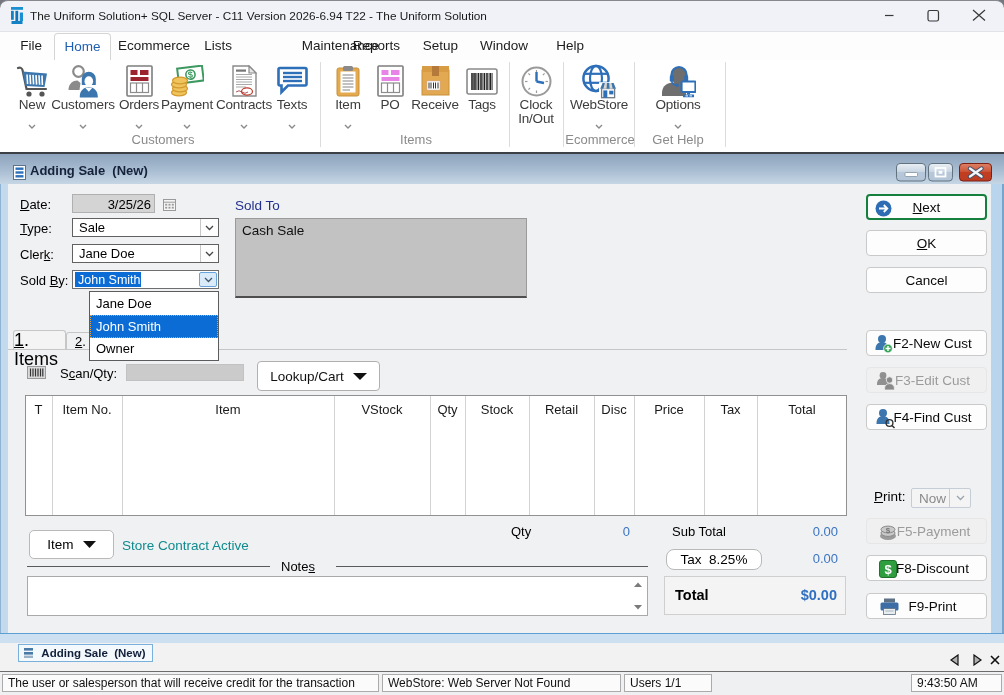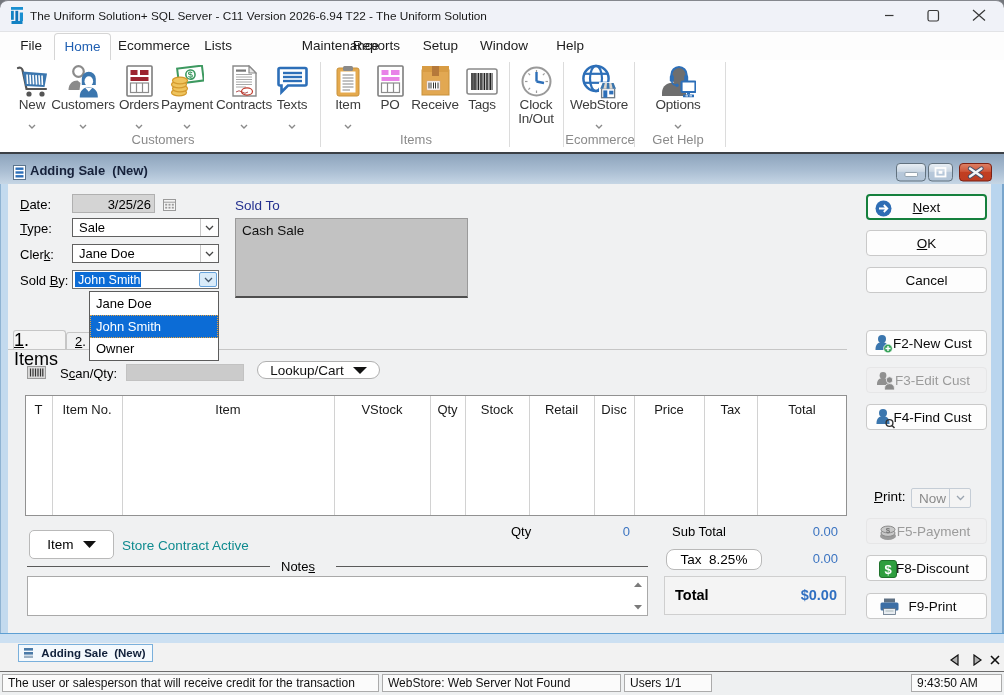--- a/index.html
+++ b/index.html
@@ -476,42 +476,42 @@
         </div>
     </div>
 
     <div class="abs" style="left:89px;top:291px;width:130px;height:70px;background:#fff;border:1px solid #5c5c5c;z-index:30;">
       <div style="height:23px;line-height:23px;padding-left:6px;font-size:13px;color:#000;">Jane Doe</div>
       <div style="height:23px;line-height:21px;padding-left:5px;font-size:13px;color:#fff;background:#0c6cd6;border:1px dotted #e8a33d;">John Smith</div>
       <div style="height:22px;line-height:22px;padding-left:6px;font-size:13px;color:#000;">Owner</div>
     </div>
 
     <div class="lbl" style="left:235px;top:198px;color:#23308f;font-size:13.5px;">Sold To</div>
-    <div class="abs" style="left:235px;top:218px;width:233px;height:80px;background:#c2c2c2;border:1px solid #9a9a9a;border-bottom:2px solid #4e4e4e;">
+    <div class="abs" style="left:235px;top:218px;width:292px;height:80px;background:#c2c2c2;border:1px solid #9a9a9a;border-bottom:2px solid #4e4e4e;">
       <div style="padding:4px 0 0 6px;font-size:13.5px;color:#101010;">Cash Sale</div>
     </div>
 
     <div class="abs" style="left:13px;top:330px;width:53px;height:19px;background:#f4f4f4;border:1px solid #c6c6c6;border-bottom:none;border-radius:3px 3px 0 0;font-size:18px;text-align:left;line-height:19px;z-index:6;"><u>1</u>. Items</div>
     <div class="abs" style="left:66px;top:332px;width:60px;height:17px;background:#f0f1f2;border:1px solid #c6c6c6;border-bottom:none;border-radius:3px 3px 0 0;font-size:13px;line-height:17px;padding-left:8px;z-index:5;"><u>2</u>.</div>
     <div class="abs" style="left:8px;top:349px;width:839px;height:1px;background:#c6c6c6;z-index:4;"></div>
 
     <svg class="abs" style="left:27px;top:366px" width="19" height="13" viewBox="0 0 19 13">
       <rect x="0.5" y="0.5" width="18" height="12" fill="#d9d9d9" stroke="#9a9a9a"></rect>
       <g stroke="#333" stroke-width="1.2">
         <line x1="3.5" y1="2.5" x2="3.5" y2="10.5"></line>
           <line x1="6" y1="2.5" x2="6" y2="10.5"></line>
         <line x1="8.5" y1="2.5" x2="8.5" y2="10.5"></line>
           <line x1="11" y1="2.5" x2="11" y2="10.5"></line>
         <line x1="13.5" y1="2.5" x2="13.5" y2="10.5"></line>
           <line x1="15.8" y1="2.5" x2="15.8" y2="10.5"></line>
       </g>
     </svg>
     <div class="lbl" style="left:60px;top:366px;">S<u>c</u>an/Qty:</div>
     <div class="inputgray" style="left:126px;top:364px;width:118px;height:17px;background:#cbcbcb;border-color:#c2c2c2;"></div>
-    <div class="abs" style="left:257px;top:361px;width:123px;height:18px;background:#fff;border:1px solid #b0b0b0;border-radius:12px;font-size:13.5px;color:#111;display:flex;align-items:center;justify-content:center;gap:9px;">Lookup/Cart <svg width="14" height="7" viewBox="0 0 14 7">
+    <div class="abs" style="left:257px;top:361px;width:123px;height:30px;background:#fff;border:1px solid #b0b0b0;border-radius:4px;font-size:13.5px;color:#111;display:flex;align-items:center;justify-content:center;gap:9px;">Lookup/Cart <svg width="14" height="7" viewBox="0 0 14 7">
           <path d="M0 0 H14 L7 7 Z" fill="#111"></path>
         </svg></div>
 
     <div id="grid"></div>
     <div class="gcol" style="left:52px;top:396px;height:119px;"></div>
     <div class="gcol" style="left:122px;top:396px;height:119px;"></div>
     <div class="gcol" style="left:334px;top:396px;height:119px;"></div>
     <div class="gcol" style="left:430px;top:396px;height:119px;"></div>
     <div class="gcol" style="left:465px;top:396px;height:119px;"></div>
     <div class="gcol" style="left:529px;top:396px;height:119px;"></div>

